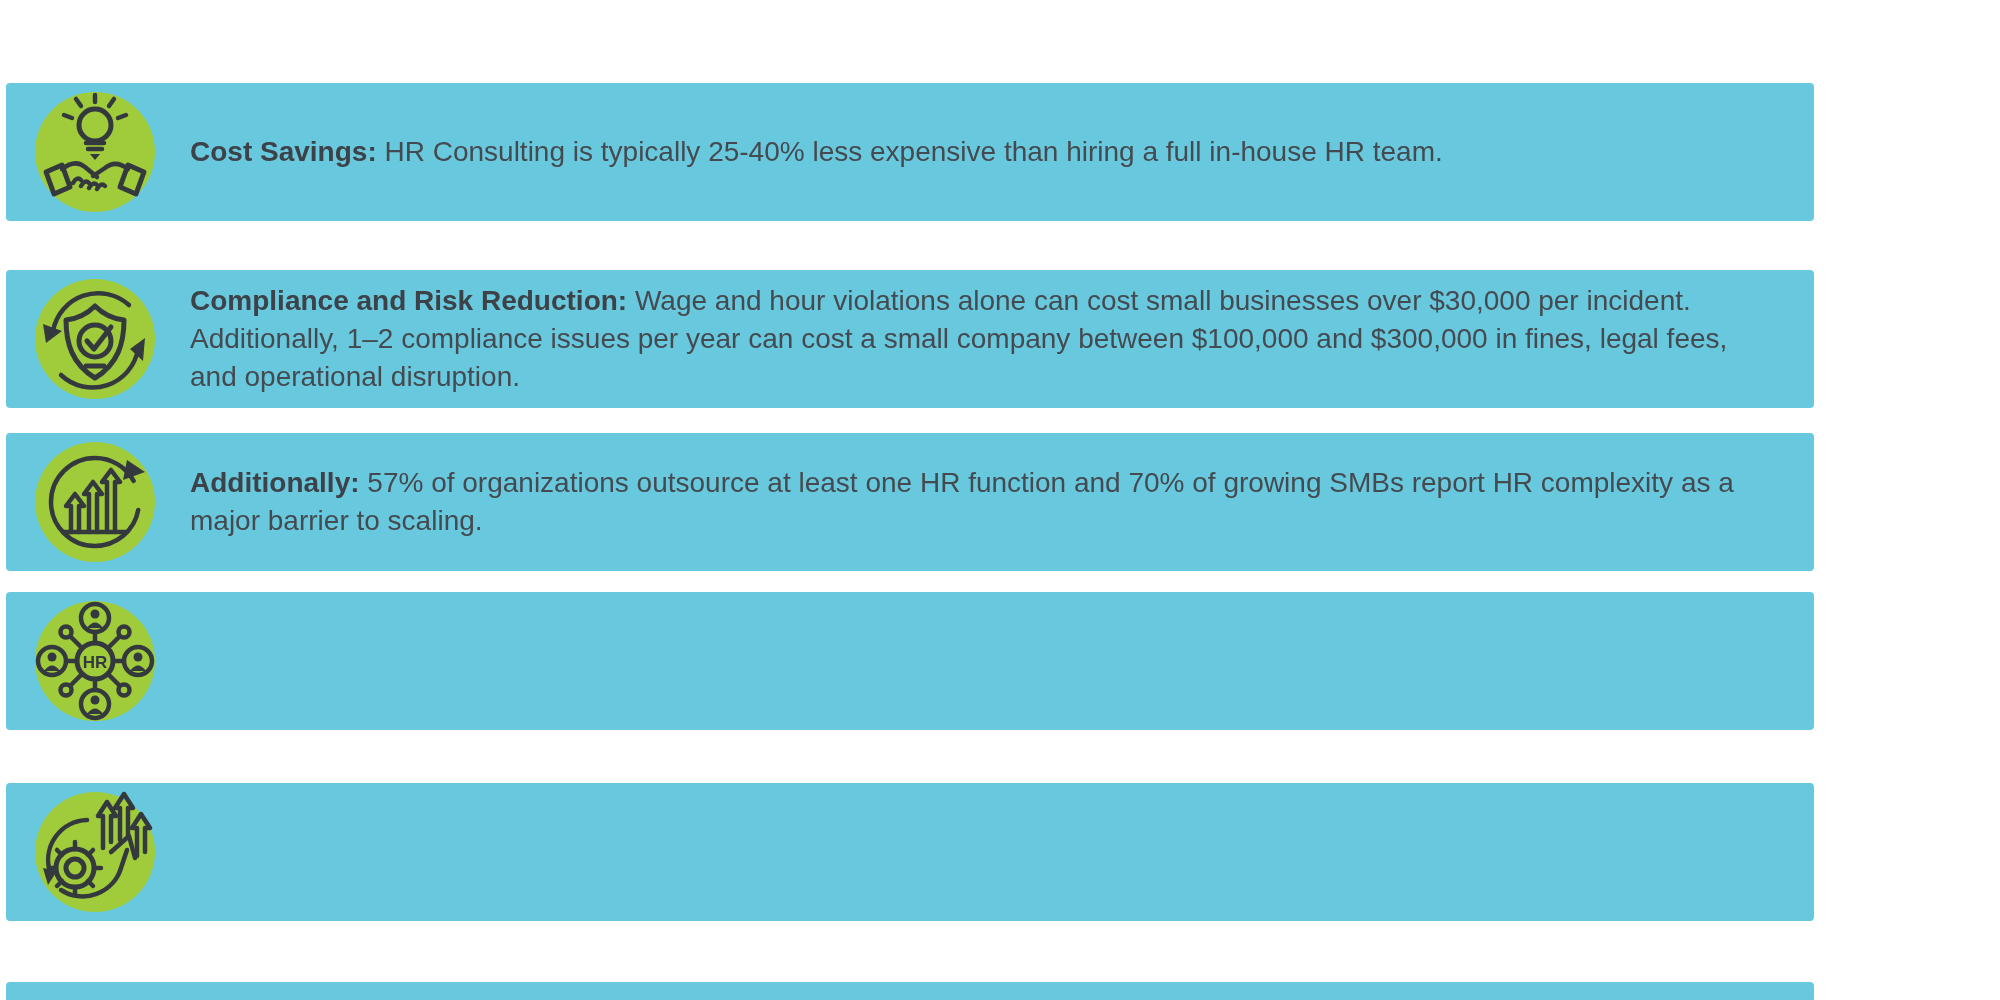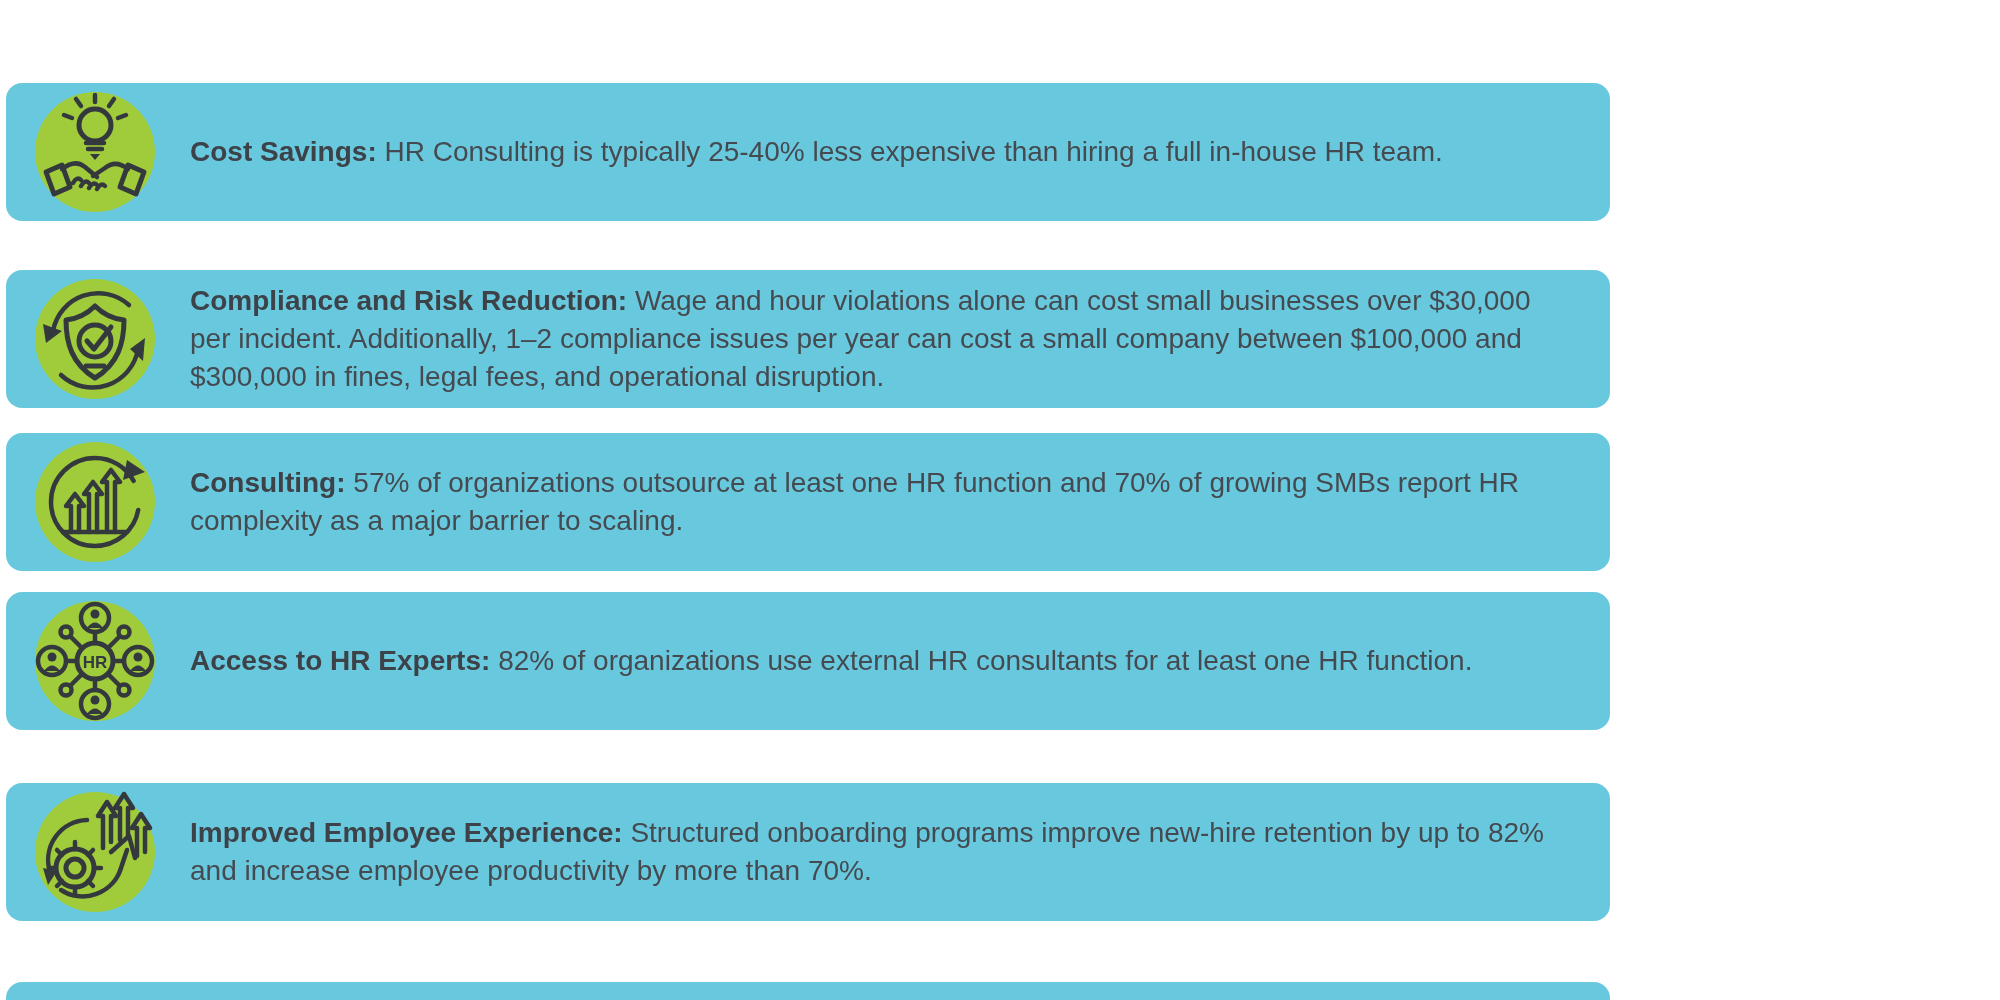--- a/index.html
+++ b/index.html
@@ -1,22 +1,22 @@
 <!DOCTYPE html>
 <html style="--card-bg: #68c9de; --icon-bg: #a0cc3b; --stroke: #34393e; --text: #454a50; --text-bold: #3d4248;"><head>
 <meta charset="utf-8">
 <style>
   html,body{margin:0;padding:0;background:#ffffff;}
   .page{
     position:relative;width:2000px;height:1000px;overflow:hidden;background:#ffffff;
     font-family:"Liberation Sans","DejaVu Sans",sans-serif;
   }
   .card{
-    position:absolute;left:6px;width:1604px;height:138px;
-    background:var(--card-bg,#68c9de);border-radius:16px;
+    position:absolute;left:6px;width:1808px;height:138px;
+    background:var(--card-bg,#68c9de);border-radius:4px;
     display:flex;align-items:center;box-sizing:border-box;
   }
   .icon-circle{
     flex:none;width:120px;height:120px;margin-left:29px;border-radius:50%;
     background:var(--icon-bg,#a0cc3b);position:relative;
   }
   .icon-circle svg{position:absolute;left:0;top:0;overflow:visible;}
   .card-text{
     margin-left:35px;padding-right:60px;
     font-size:28px;line-height:38px;color:var(--text,#454a50);
@@ -76,21 +76,21 @@
       <svg width="120" height="120" viewBox="0 0 120 120">
         <circle class="stroke-thin" cx="60" cy="60" r="44" stroke-dasharray="246 30" stroke-dashoffset="-8"></circle>
         <polygon class="fill" points="92,18 110,30 88,38"></polygon>
         <path class="stroke-thin" d="M28 90 H92"></path>
         <path class="stroke-thin" d="M36 90 V64 H31 L40 52 L49 64 H44 V90"></path>
         <path class="stroke-thin" d="M54 90 V52 H49 L58 40 L67 52 H62 V90"></path>
         <path class="stroke-thin" d="M72 90 V40 H67 L76 28 L85 40 H80 V90"></path>
       </svg>
     </div>
     <div class="card-text">
-      <strong>Consulting:</strong>
+      <strong>Additionally:</strong>
       <span>57% of organizations outsource at least one HR function and 70% of growing SMBs report HR complexity as a major barrier to scaling.</span>
     </div>
   </div>
 
   <div class="card" style="top:592px">
     <div class="icon-circle">
       <svg width="120" height="120" viewBox="0 0 120 120">
         <circle class="stroke" cx="60" cy="60" r="18"></circle>
         <text class="hr-label" x="60" y="67" text-anchor="middle">HR</text>
         <path class="stroke-thin" d="M60 42 V31 M78 60 H89 M60 78 V89 M42 60 H31"></path>
@@ -108,44 +108,36 @@
           <path class="fill" d="M95 70 Q103 59 111 70 Z"></path>
           <circle class="stroke-thin" cx="60" cy="103" r="14"></circle>
           <circle class="fill" cx="60" cy="99" r="4.5"></circle>
           <path class="fill" d="M52 113 Q60 102 68 113 Z"></path>
           <circle class="stroke-thin" cx="17" cy="60" r="14"></circle>
           <circle class="fill" cx="17" cy="56" r="4.5"></circle>
           <path class="fill" d="M9 70 Q17 59 25 70 Z"></path>
         </g>
       </svg>
     </div>
-    <div class="card-text">
-      <strong>Access to HR Experts:</strong>
-      <span>82% of organizations use external HR consultants for at least one HR function.</span>
-    </div>
   </div>
 
   <div class="card" style="top:783px">
     <div class="icon-circle">
       <svg width="120" height="120" viewBox="0 0 120 120">
         <path class="stroke-thin" d="M52 28 A40 40 0 0 0 15 80"></path>
         <polygon class="fill" points="8,76 22,79 13,93"></polygon>
         <path class="stroke-thin" d="M26 98 A40 40 0 0 0 86 76 L92 58"></path>
         <path class="stroke-thin" d="M76 60 L94 44 L100 66"></path>
         <g class="stroke-thin">
           <path d="M59 76 H66 M21 76 H14 M40 57 V50 M40 95 V102 M53 63 L58 58 M27 89 L22 94 M53 89 L58 94 M27 63 L22 58"></path>
         </g>
         <circle class="stroke" cx="40" cy="76" r="19"></circle>
         <circle class="stroke" cx="40" cy="76" r="9"></circle>
         <path class="stroke-thin" d="M68 56 V24 H63 L72 10 L81 24 H76 V50"></path>
         <path class="stroke-thin" d="M85 48 V16 H80 L89 2 L98 16 H93 V44"></path>
         <path class="stroke-thin" d="M102 64 V36 H97 L106 22 L115 36 H110 V60"></path>
       </svg>
     </div>
-    <div class="card-text">
-      <strong>Improved Employee Experience:</strong>
-      <span>Structured onboarding programs improve new-hire retention by up to 82% and increase employee productivity by more than 70%.</span>
-    </div>
   </div>
 
   <div class="card" style="top:982px"></div>
 
 </div>
 
 </body></html>

